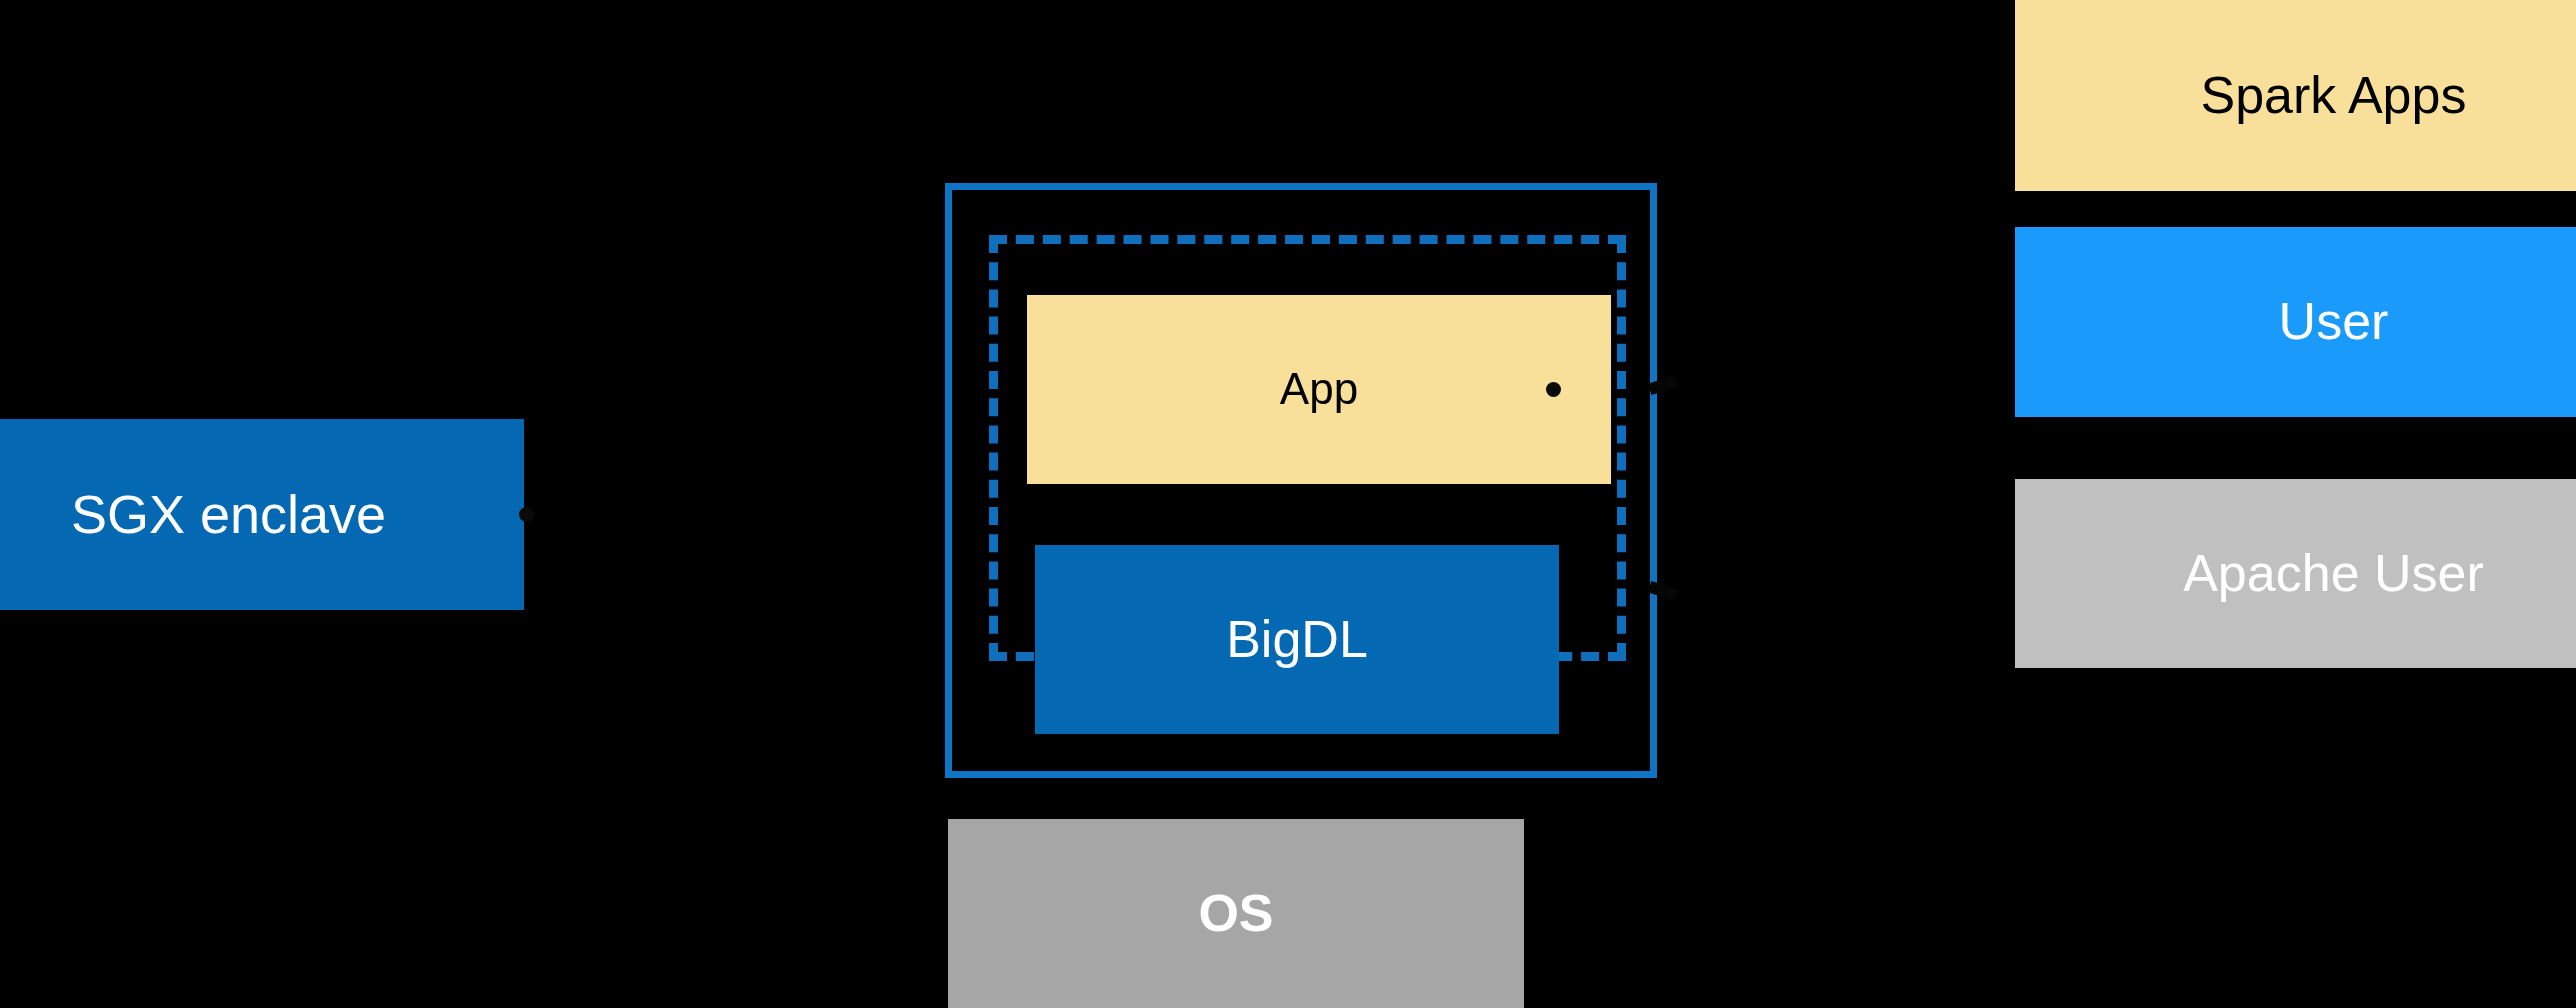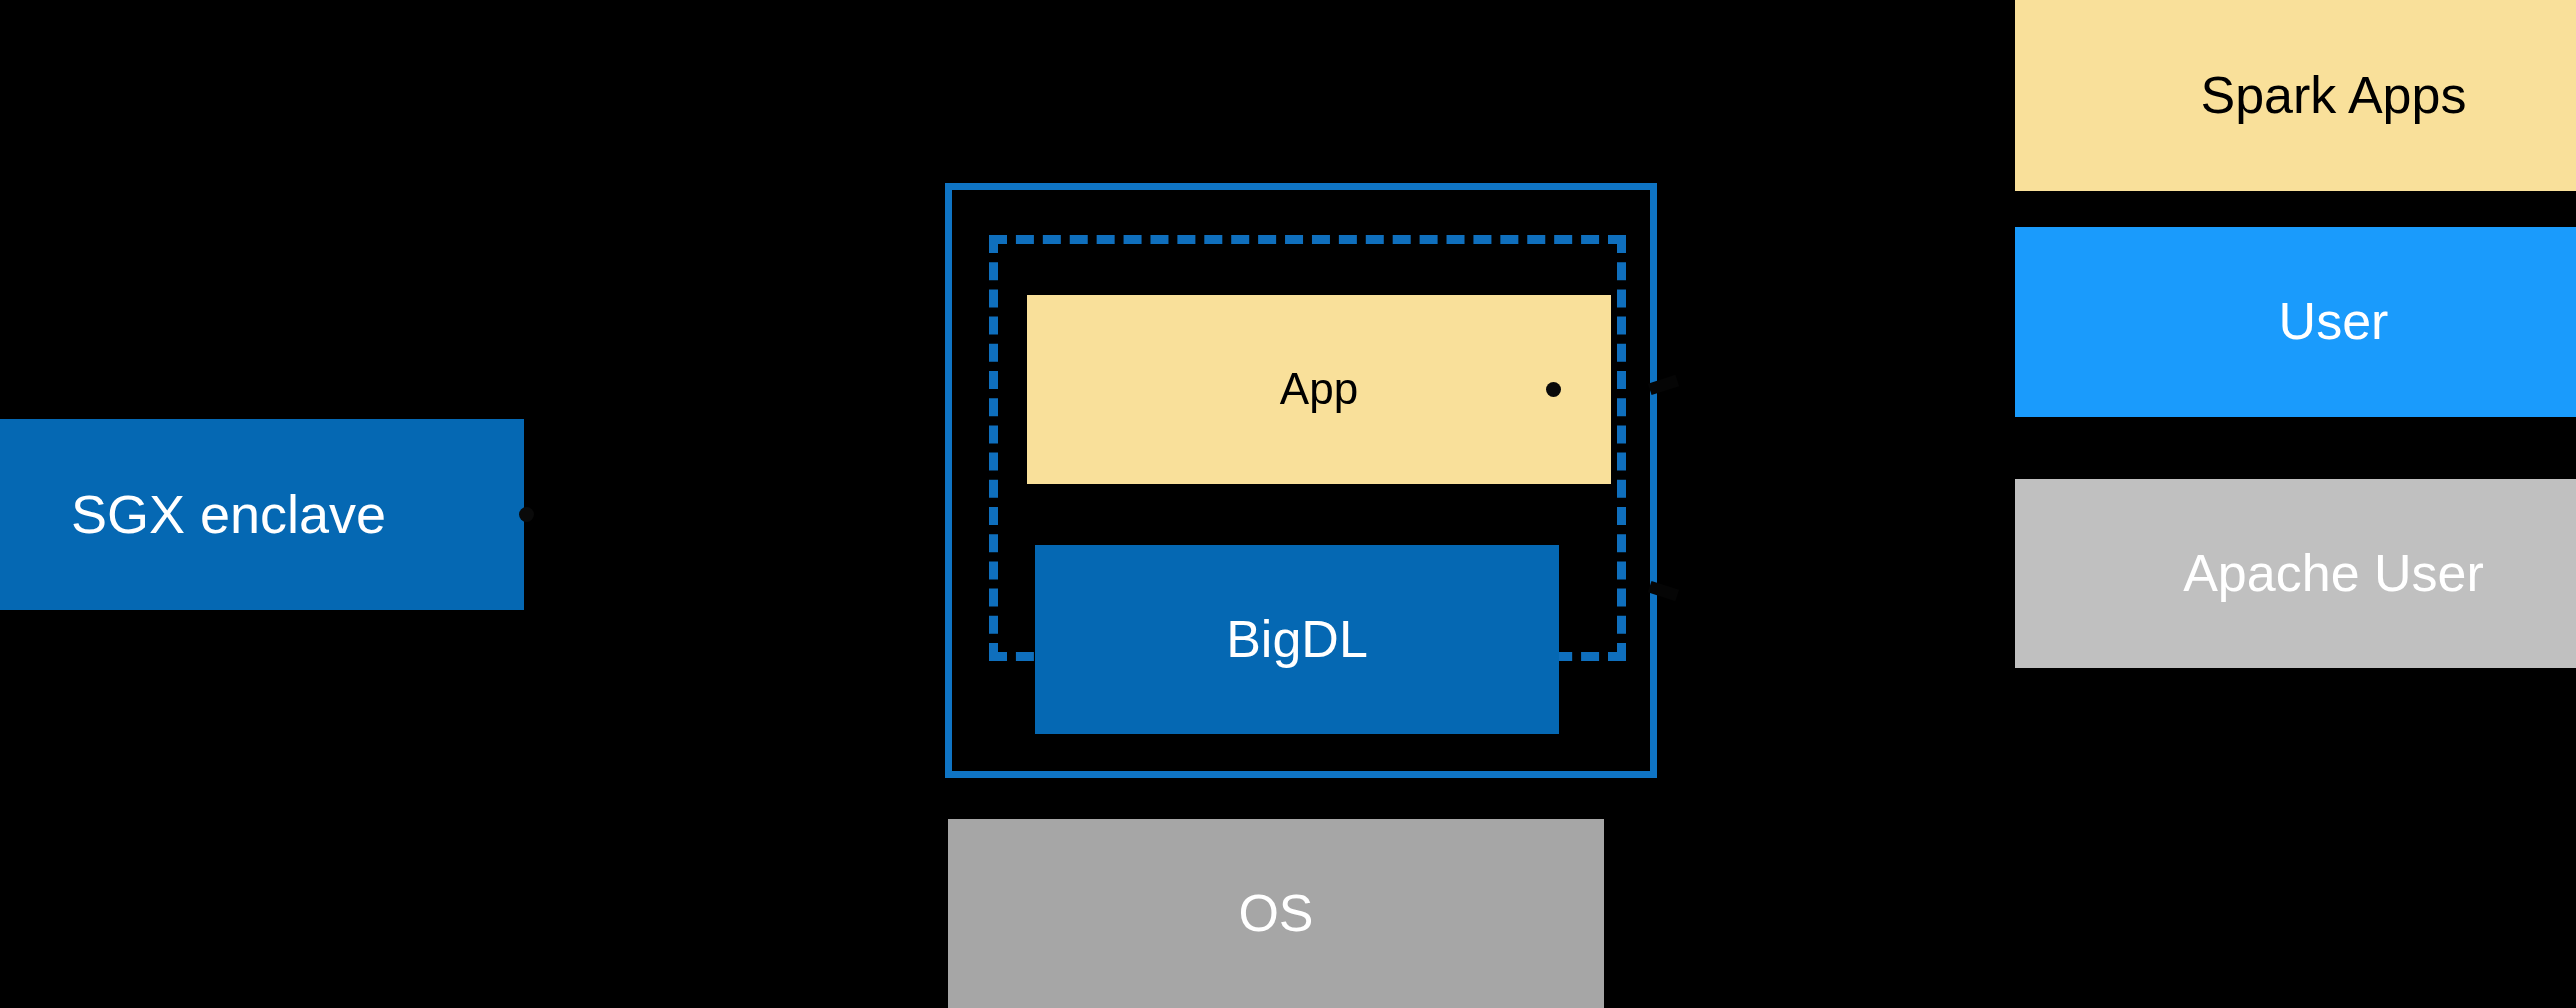--- a/index.html
+++ b/index.html
@@ -72,26 +72,26 @@
     width: 524px;
     height: 189px;
     background: #0568b3;
     color: #ffffff;
     font-size: 52px;
   }
   
   #os-box {
     left: 948px;
     top: 819px;
-    width: 656px;
+    width: 576px;
     height: 189px;
     background: #a6a6a6;
     color: #ffffff;
     font-size: 52px;
-    font-weight: normal;
+    font-weight: bold;
   }
   
   #user-apps-box {
     left: 2015px;
     top: 0px;
     width: 637px;
     height: 191px;
     background: #f9e09a;
     color: #000000;
     font-size: 52px;

